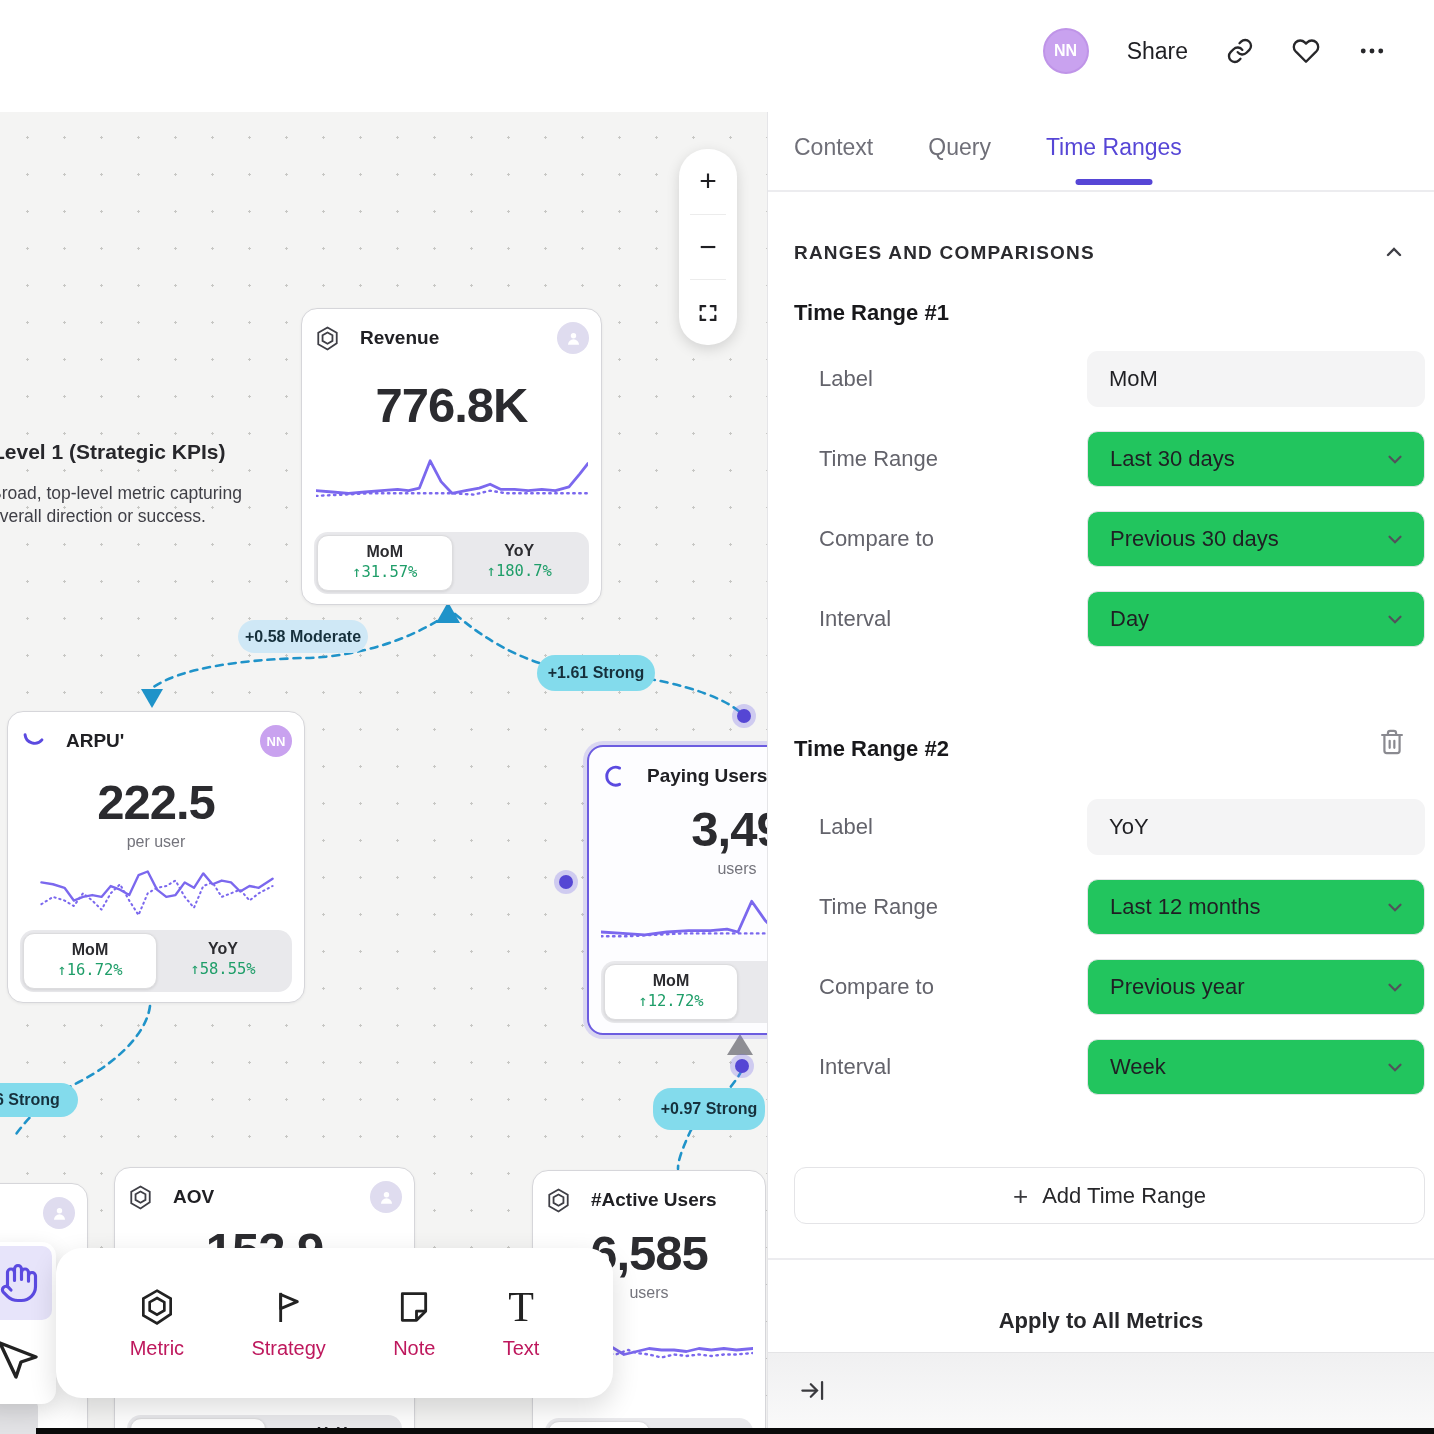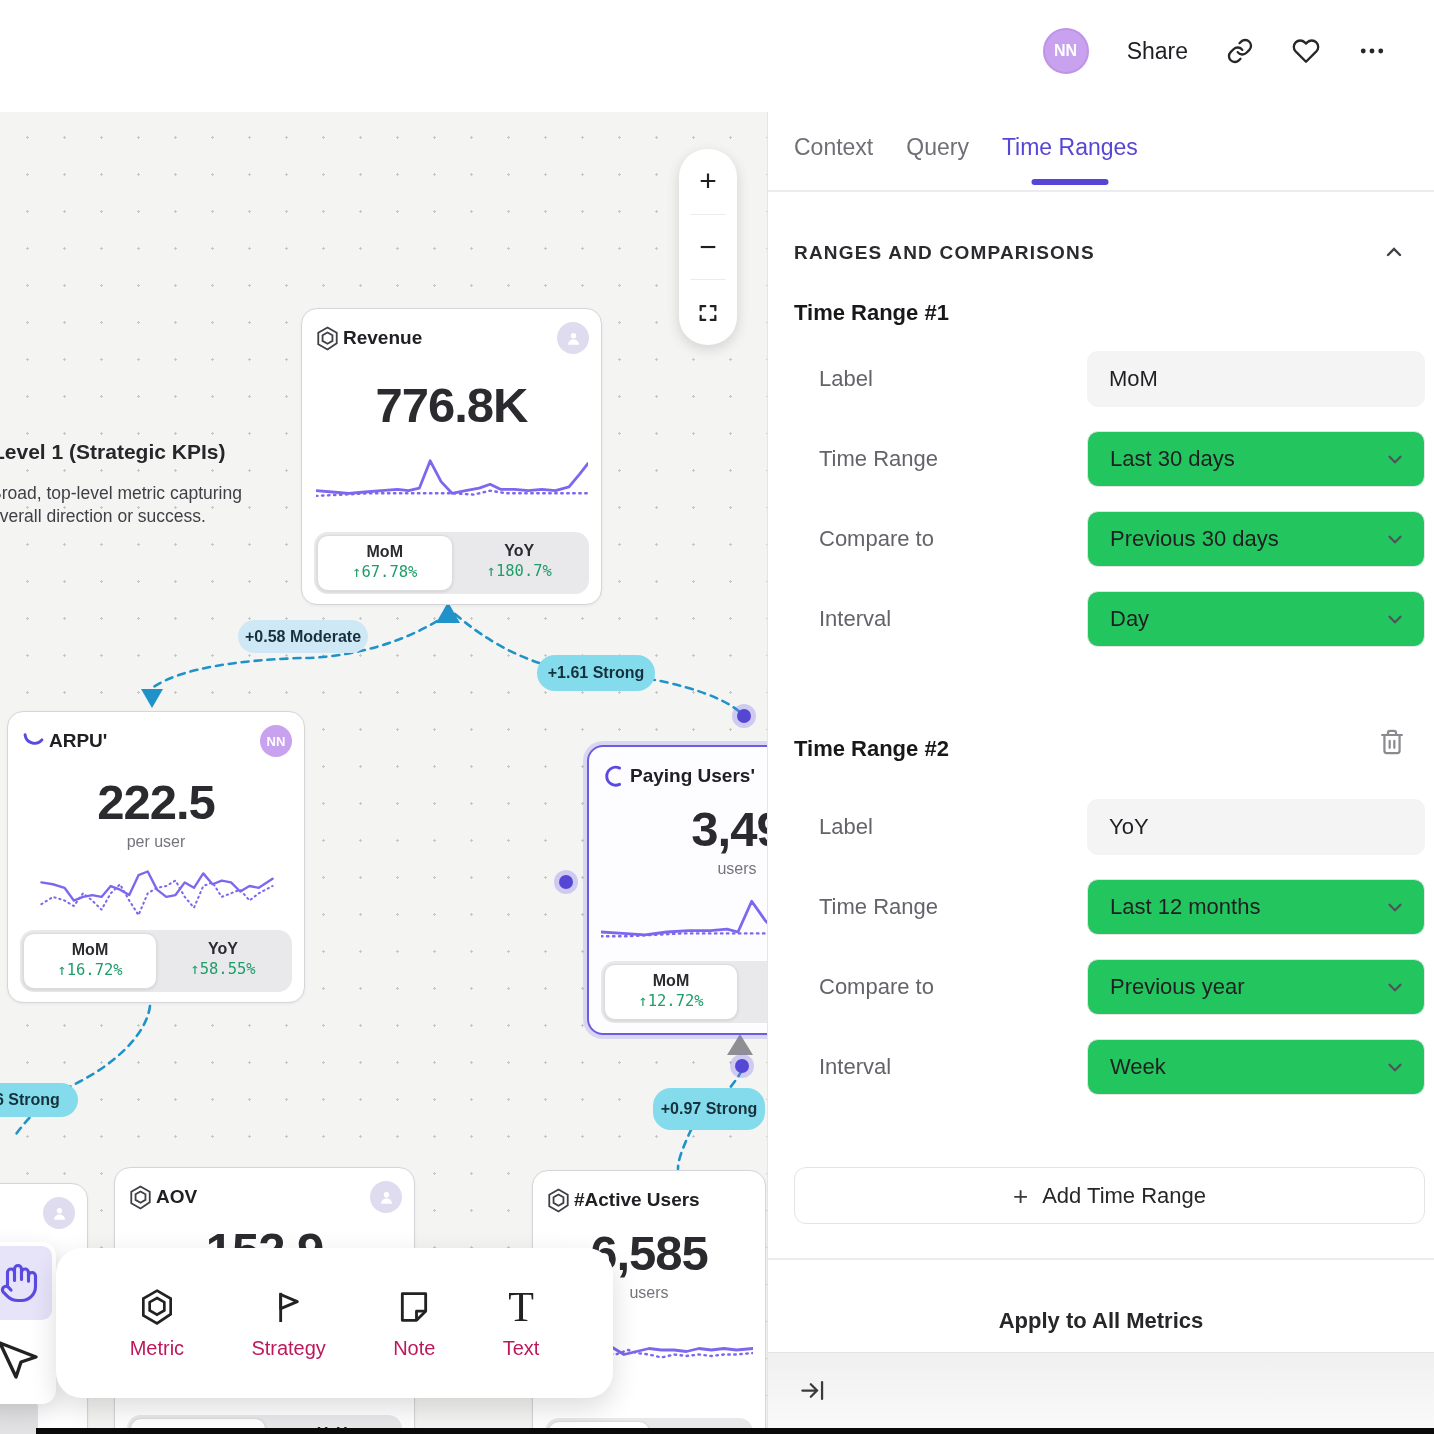--- a/index.html
+++ b/index.html
@@ -20,21 +20,21 @@
     background-size:37px 37px; background-position:9px 7px; z-index:1; }
 
   .note-title { position:absolute; left:-8px; top:328px; font-size:21px; font-weight:bold; color:#27272b; white-space:nowrap; z-index:2; }
   .note-body { position:absolute; left:-10px; top:370px; font-size:17.5px; color:#3f3f46; line-height:23px; white-space:nowrap; z-index:2; }
 
   #edges { position:absolute; left:0; top:0; z-index:3; }
 
   
   .card { position:absolute; background:#fff; border:1.5px solid #d6d6da; border-radius:16px;
     box-shadow:0 1px 3px rgba(0,0,0,.06); display:flex; flex-direction:column; padding:13px 12px 10px; z-index:4; }
-  .card-head { display:flex; align-items:center; gap:2px; height:32px; flex:none; }
+  .card-head { display:flex; align-items:center; gap:19px; height:32px; flex:none; }
   .card-title { font-size:19px; font-weight:bold; color:#202024; white-space:nowrap; }
   .gicon { width:27px; height:27px; flex:none; }
   .card-avatar { margin-left:auto; width:32px; height:32px; border-radius:50%; background:#dfdcef; display:flex; align-items:center; justify-content:center; flex:none; }
   .card-avatar.nn { background:#c9a2ef; color:#fff; font-size:13px; font-weight:bold; }
   .value { text-align:center; font-size:49px; font-weight:bold; color:#2b2b2f; letter-spacing:-1px; line-height:1.05; }
   .unit { text-align:center; font-size:16px; color:#74747c; margin-top:5px; }
   .spark { display:block; margin:0 auto; }
   .chips { margin-top:auto; background:#e9e9ec; border-radius:14px; padding:3px; display:flex; flex:none; }
   .chip { flex:1 1 0; border-radius:11px; text-align:center; padding:6px 2px 7px; }
   .chip.sel { background:#fff; border:1px solid #dcdcde; box-shadow:0 1px 3px rgba(0,0,0,.10); }
@@ -80,21 +80,21 @@
   .palette { position:absolute; left:-20px; top:1130px; width:76px; height:162px; background:#fff; border-radius:14px;
     box-shadow:0 8px 22px rgba(0,0,0,.14); z-index:9; }
   .pal-cell { position:absolute; left:4px; width:68px; height:74px; border-radius:10px; display:flex; align-items:center; justify-content:center; }
   .pal-hand { top:4px; background:#e7e4fa; }
   .pal-cursor { top:82px; background:#fff; }
 
   .gray-chip-stub { position:absolute; left:-14px; top:1284px; width:52px; height:44px; background:#e2e2e5; border-radius:12px; z-index:8; }
 
   
   .panel { position:absolute; left:767px; top:112px; width:667px; height:1322px; background:#fff; border-left:1.5px solid #e5e5e8; z-index:20; }
-  .tabs { position:absolute; left:26px; top:22px; display:flex; gap:33px; }
+  .tabs { position:absolute; left:26px; top:22px; display:flex; gap:55px; }
   .tab { font-size:23px; color:#6f6f78; font-weight:500; padding-bottom:24px; position:relative; white-space:nowrap; }
   .tab.active { color:#5646d6; }
   .tab.active::after { content:""; position:absolute; left:50%; transform:translateX(-50%); bottom:0; width:77px; height:6px; border-radius:3px; background:#5646d6; }
   .tabs-divider { position:absolute; left:0; top:78px; width:100%; height:1.5px; background:#ececef; }
 
   .section-head { position:absolute; left:26px; top:130px; font-size:19px; font-weight:bold; letter-spacing:1.2px; color:#2b2b2f; }
   .caret-up { position:absolute; right:28px; top:128px; width:24px; height:24px; }
 
   .tr-heading { position:absolute; left:26px; font-size:22px; font-weight:bold; color:#18181b; }
   .trash-btn { position:absolute; right:28px; top:616px; width:28px; height:28px; }
@@ -171,21 +171,21 @@
       </span>
     </div>
     <div class="value">776.8K</div>
     <svg class="spark" width="272" height="52" style="margin-top:22px;" viewBox="0 0 272 52">
         <polyline points="0.0,42.9 27.2,41.6 54.4,40.3 81.6,40.3 108.8,40.3 136.0,40.3 157.8,41.6 174.1,37.7 190.4,40.3 217.6,40.3 244.8,40.3 272.0,40.3" fill="none" stroke="#7b68ee" stroke-linecap="round" stroke-linejoin="round" stroke-width="2.4" stroke-dasharray="1.5 4.5"></polyline>
         <polyline points="0.0,37.7 16.3,39.0 32.6,40.3 49.0,39.0 65.3,37.7 81.6,36.4 92.5,37.7 103.4,35.1 114.2,7.8 125.1,28.6 136.0,40.3 149.6,37.7 163.2,35.1 174.1,31.2 185.0,36.4 198.6,36.4 212.2,37.7 225.8,36.4 239.4,37.7 253.0,33.8 263.8,20.8 272.0,10.4" fill="none" stroke="#7b68ee" stroke-linecap="round" stroke-linejoin="round" stroke-width="2.8"></polyline>
       </svg>
     <div class="chips">
       <div class="chip sel">
         <div class="chip-label">MoM</div>
-        <div class="chip-delta">↑67.78%</div>
+        <div class="chip-delta">↑31.57%</div>
       </div>
       <div class="chip">
         <div class="chip-label">YoY</div>
         <div class="chip-delta">↑180.7%</div>
       </div>
     </div>
   </div>
 
   <div class="card card-arpu">
     <div class="card-head">

